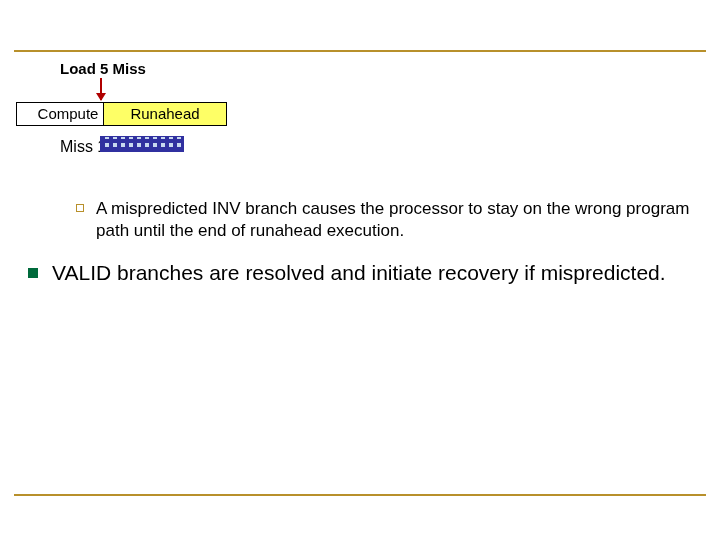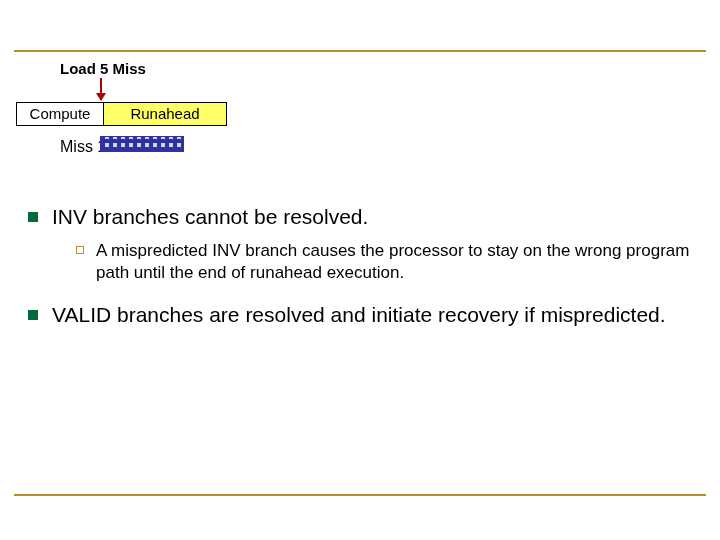--- a/index.html
+++ b/index.html
@@ -82,20 +82,21 @@
     position: absolute;
     left: 16px;
     top: 46px;
     width: 86px;
     height: 22px;
     border: 1px solid #000;
     background: #fff;
     font-size: 15px;
     text-align: center;
     line-height: 22px;
+    padding-left: 8px;
   }
   .bar-runahead {
     position: absolute;
     left: 103px;
     top: 46px;
     width: 122px;
     height: 22px;
     border: 1px solid #000;
     background: #feff66;
     font-size: 15px;
@@ -174,19 +175,18 @@
   <div class="diag">
     <div class="load-miss">Load 5 Miss</div>
     <div class="arrow"></div>
     <div class="bar-compute">Compute</div>
     <div class="bar-runahead">Runahead</div>
     <div class="miss1-label">Miss 1</div>
     <div class="miss1-bar"></div>
   </div>
 
   <div class="body">
-    <div class="bullet1">INV branches cannot be resolved.</div>
     <div class="bullet2">A mispredicted INV branch causes the processor to stay on the wrong program path until the end of runahead execution.</div>
     <div class="bullet1">VALID branches are resolved and initiate recovery if mispredicted.</div>
   </div>
 
   <div class="bottom-rule"></div>
 </div>
 
 </body></html>

